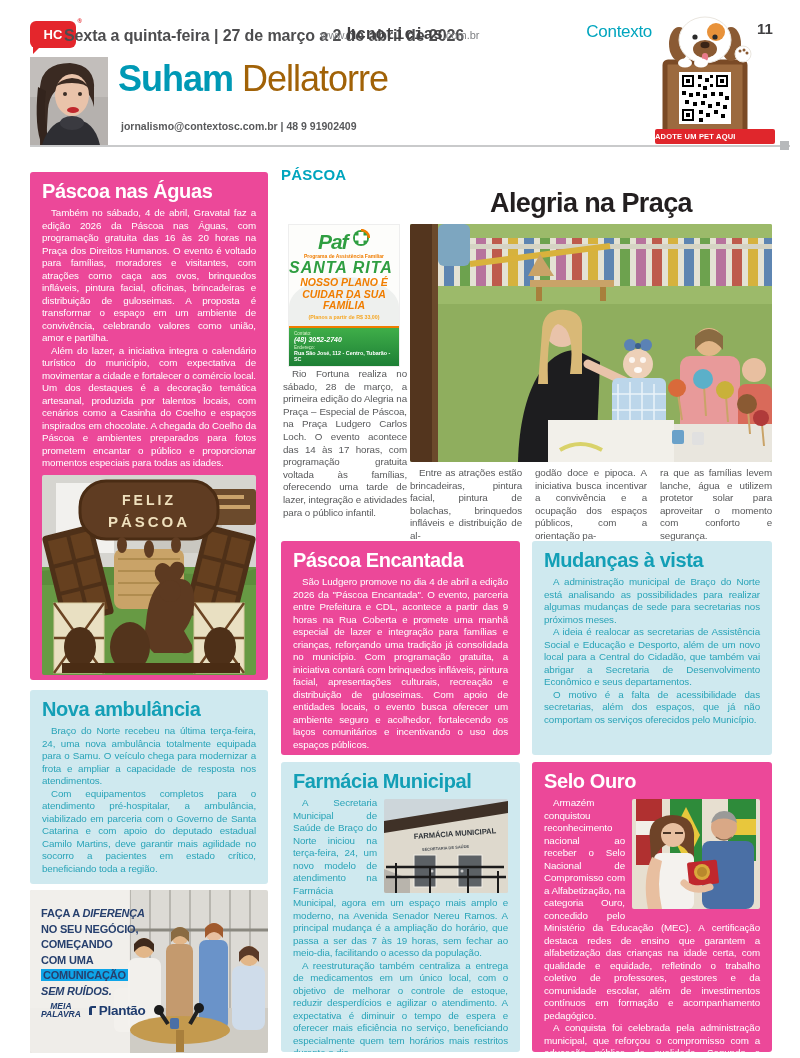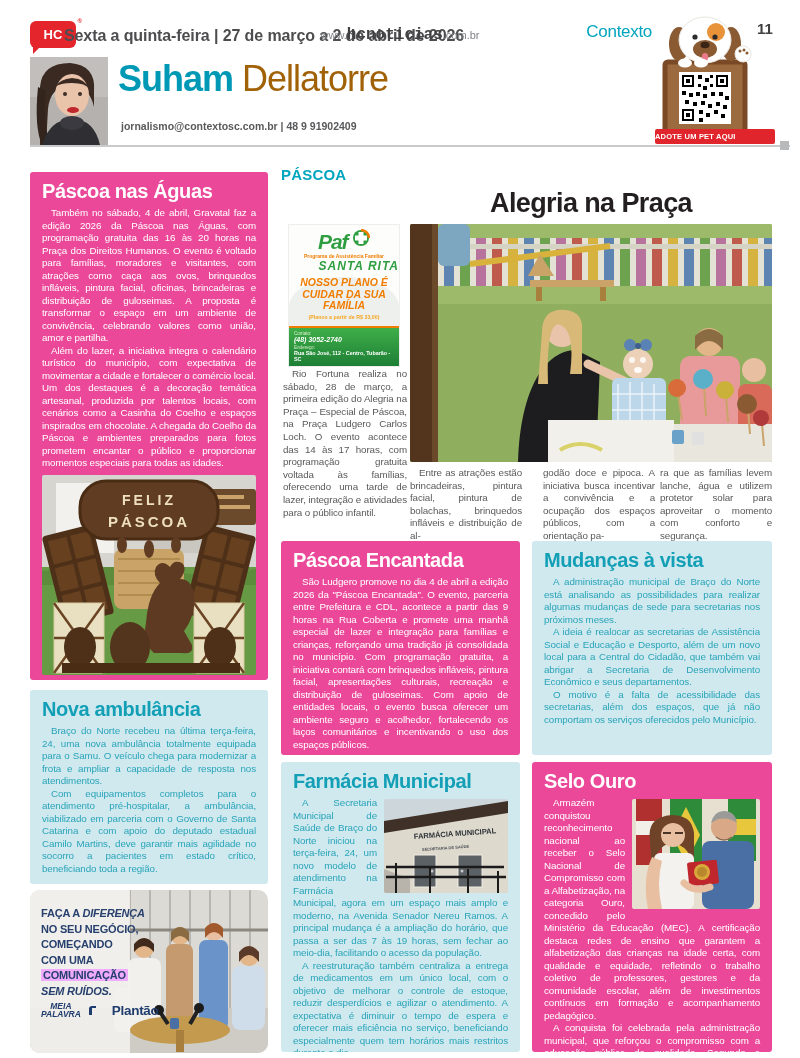--- a/index.html
+++ b/index.html
@@ -38,35 +38,35 @@
   .newscol{font-size:9.8px;line-height:12.6px;color:#58595b;text-align:justify;letter-spacing:-0.1px;}
   .indent{text-indent:9px;}
   .photo-frame{display:block;border-radius:2px;}
   .float-photo{float:right;margin:2px 0 3px 7px;border-radius:2px;}
   
   .paf{left:288px;top:224px;width:110px;height:141px;background:#fdfdfb;overflow:hidden;border:1px solid #eee;}
   .paf-mountain{position:absolute;left:0;top:52px;width:110px;height:60px;background:#eef0ee;border-radius:50% 50% 0 0;}
   .paf-brand-row{position:absolute;left:0;top:4px;width:110px;text-align:center;}
   .paf-brand{font-size:21px;font-weight:bold;font-style:italic;color:#2f9e41;letter-spacing:-1px;}
   .paf-sub{position:absolute;left:0;top:28px;width:110px;text-align:center;font-size:5px;font-weight:bold;color:#f07d00;}
-  .paf-name{position:absolute;left:0;top:34px;width:110px;text-align:right;font-size:12px;font-weight:bold;font-style:italic;color:#2f9e41;letter-spacing:1px;}
+  .paf-name{position:absolute;left:0;top:34px;width:110px;text-align:left;font-size:16px;font-weight:bold;font-style:italic;color:#2f9e41;letter-spacing:1px;}
   .paf-head{position:absolute;left:6px;top:52px;width:98px;text-align:center;font-size:10.5px;line-height:11.5px;font-weight:bold;font-style:italic;color:#f07d00;}
   .paf-subline{position:absolute;left:0;top:89px;width:110px;text-align:center;font-size:5.3px;font-weight:bold;color:#f5a623;}
   .paf-footer{position:absolute;left:0;bottom:0;width:110px;height:40px;background:linear-gradient(180deg,#3fae49,#1d7f35);border-top:2px solid #f07d00;box-sizing:border-box;padding:3px 5px;}
   .paf-lbl{font-size:4.6px;color:#d7f0c8;}
   .paf-phone{font-size:7px;font-weight:bold;font-style:italic;color:#fff;}
   .paf-addr{font-size:5.4px;font-weight:bold;color:#fff;}
   
-  .mp-ad{left:30px;top:890px;width:238px;height:163px;overflow:hidden;border-radius:10px;}
+  .mp-ad{left:30px;top:890px;width:238px;height:163px;overflow:hidden;border-radius:2px;}
   .mp-text{position:absolute;left:11px;top:16px;font-size:11px;line-height:15.5px;font-weight:600;color:#27406e;letter-spacing:-0.2px;}
-  .mp-hl{background:#f0abfc;padding:0 2px;}
+  .mp-hl{background:#0ea5e9;padding:0 2px;}
   .mp-logos{position:absolute;left:11px;top:112px;display:flex;align-items:center;gap:7px;}
   .mp-logo1{position:relative;font-size:8.5px;line-height:8px;font-weight:800;font-style:italic;color:#1f3c6e;text-align:center;}
   .mp-logo1 .blob{position:absolute;right:-4px;top:-3px;width:12px;height:16px;background:#f2b23c;border-radius:50%;z-index:-1;}
-  .mp-logo2{font-size:13.5px;font-weight:bold;color:#1f3c6e;display:flex;align-items:center;gap:15px;letter-spacing:-0.3px;}
+  .mp-logo2{font-size:13.5px;font-weight:bold;color:#1f3c6e;display:flex;align-items:center;gap:2px;letter-spacing:-0.3px;}
   svg text{font-family:"Liberation Sans",sans-serif;}
 </style>
 </head>
 <body>
 
 <div class="abs hc-logo">
   <span>HC</span>
   <span class="logo-reg">®</span>
 </div>
 <div class="abs date-line">Sexta a quinta-feira | 27 de março a 2 de abril de 2026</div>
@@ -340,21 +340,21 @@
     <circle cx="293" cy="155" r="10" fill="#5bb0c9"></circle>
   <circle cx="315" cy="166" r="9" fill="#c9b13a"></circle>
     <circle cx="337" cy="180" r="10" fill="#8a5a33"></circle>
     <circle cx="351" cy="194" r="8" fill="#b03a3a"></circle>
   <rect x="262" y="206" width="12" height="14" rx="2" fill="#6aa1c9"></rect>
     <rect x="282" y="208" width="12" height="13" rx="2" fill="#e0e0e0"></rect>
   <path d="M150,226 Q170,214 192,226" stroke="#d9d26a" stroke-width="4" fill="none"></path>
 </svg>
 
 <div class="abs newscol indent" style="left:410px;top:467px;width:112px;">Entre as atrações estão brincadeiras, pintura facial, pintura de bolachas, brinquedos infláveis e distribuição de al-</div>
-<div class="abs newscol" style="left:535px;top:467px;width:112px;margin-left:8px;">godão doce e pipoca. A iniciativa busca incentivar a convivência e a ocupação dos espaços públicos, com a orientação pa-</div>
+<div class="abs newscol" style="left:535px;top:467px;width:112px;">godão doce e pipoca. A iniciativa busca incentivar a convivência e a ocupação dos espaços públicos, com a orientação pa-</div>
 <div class="abs newscol" style="left:660px;top:467px;width:112px;">ra que as famílias levem lanche, água e utilizem protetor solar para aproveitar o momento com conforto e segurança.</div>
 
 <div class="abs teal-box" style="left:281px;top:541px;width:215px;height:199px;">
   <div class="bt">Páscoa Encantada</div>
   <p class="bp">São Ludgero promove no dia 4 de abril a edição 2026 da "Páscoa Encantada". O evento, parceria entre Prefeitura e CDL, acontece a partir das 9 horas na Rua Coberta e promete uma manhã especial de lazer e integração para famílias e crianças, reforçando uma tradição já consolidada no município. Com programação gratuita, a iniciativa contará com brinquedos infláveis, pintura facial, apresentações culturais, recreação e distribuição de guloseimas. Com apoio de entidades locais, o evento busca oferecer um ambiente seguro e acolhedor, fortalecendo os laços comunitários e incentivando o uso dos espaços públicos.</p>
 </div>
 
 <div class="abs light-box" style="left:532px;top:541px;width:216px;height:199px;">
   <div class="bt">Mudanças à vista</div>
   <p class="bp">A administração municipal de Braço do Norte está analisando as possibilidades para realizar algumas mudanças de sede para secretarias nos próximos meses.</p>

